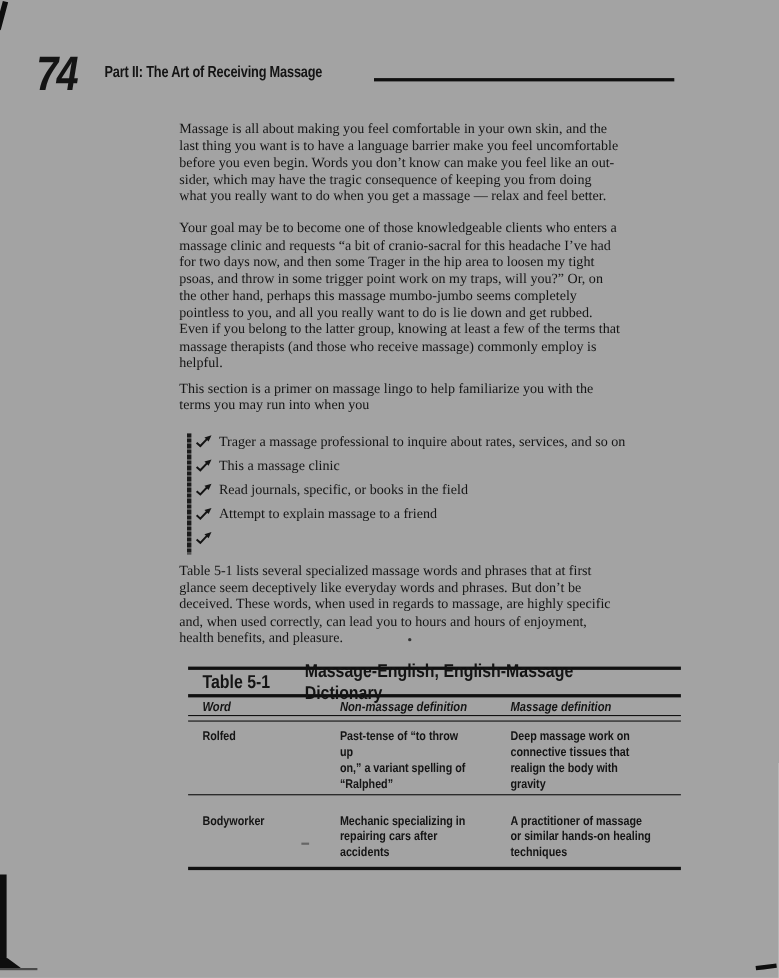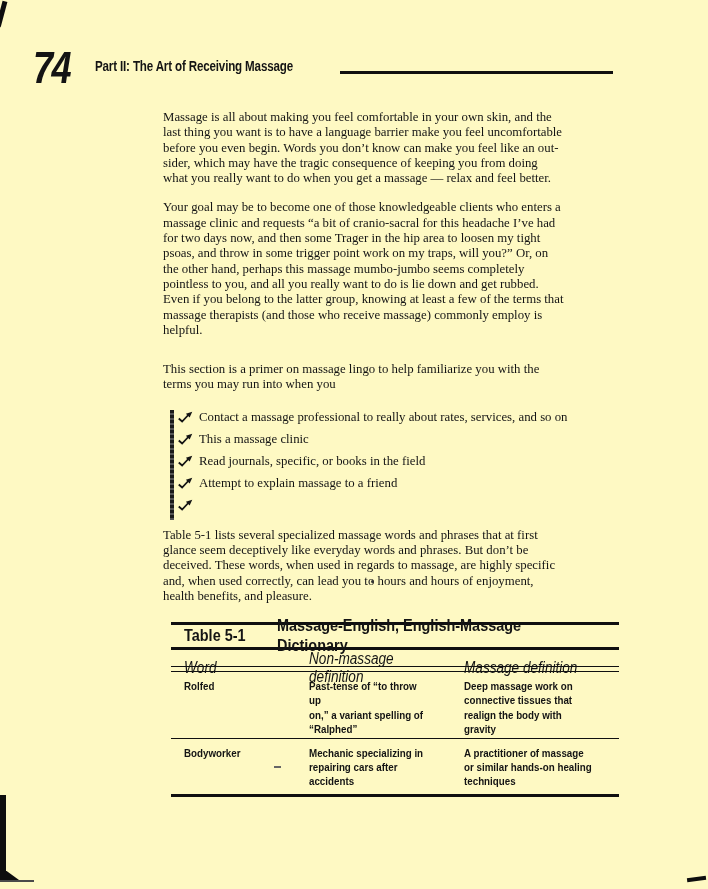--- a/index.html
+++ b/index.html
@@ -1,61 +1,61 @@
 <!DOCTYPE html>
 <html><head>
 <meta charset="utf-8">
 <title>Book Page Scan</title>
 <style>
   html,body{margin:0;padding:0;background:#dcdcdc;}
-  .page{position:relative;width:708px;height:889px;background:#fef9c3;color:#141414;
+  .page{position:relative;width:708px;height:889px;background:#a3a3a3;color:#141414;
         overflow:hidden;font-family:"Liberation Serif",serif;}
 
   
   .folio{position:absolute;left:33px;top:46px;font-family:"Liberation Sans",sans-serif;
          font-weight:bold;font-style:italic;font-size:44px;line-height:1;
          transform:scaleX(.82);transform-origin:left top;letter-spacing:-2px;}
   .running-head{position:absolute;left:95px;top:58px;font-family:"Liberation Sans",sans-serif;
          font-weight:bold;font-size:14.5px;white-space:nowrap;letter-spacing:-.2px;
          transform:scaleX(.8);transform-origin:left top;}
   .header-rule{position:absolute;left:340px;top:71px;width:273px;height:2.5px;background:#101010;}
 
   
   .content{position:absolute;left:163px;top:110px;width:505px;}
   .para{margin:0;font-size:12.8px;line-height:15.3px;white-space:pre-line;}
   .p1{margin-bottom:14px;}
-  .p2{margin-bottom:24px;}
+  .p2{margin-bottom:8px;}
   .p3{margin-bottom:16px;}
   .p4{margin-top:17px;}
 
   
   .checklist{position:relative;padding-left:15px;}
   .margin-bar{position:absolute;left:7px;top:1px;width:4px;height:110px;
               background:repeating-linear-gradient(180deg,#1b1b1b 0 3px,#555 3px 5px);}
   .check-item{display:flex;align-items:flex-start;margin-bottom:6px;
               font-size:12.8px;line-height:16px;}
   .check-icon{flex:0 0 15px;width:15px;height:12px;margin:2px 6px 0 0;}
 
   
   .dtable{margin:18px 0 0 8px;width:448px;border-top:3px solid #101010;
           border-bottom:3px solid #101010;font-family:"Liberation Sans",sans-serif;}
   .cx{display:inline-block;transform:scaleX(.85);transform-origin:left top;white-space:pre-line;}
   .t-titlebar{display:flex;align-items:center;height:22px;padding-left:13px;
               font-weight:bold;font-size:17px;}
   .t-label{flex:0 0 93px;}
   .t-rule{height:3px;background:#101010;}
   .t-headrow{display:grid;grid-template-columns:125px 155px 1fr;height:16px;
-             align-items:center;font-weight:normal;font-style:italic;font-size:16px;}
+             align-items:center;font-weight:bold;font-style:italic;font-size:12px;}
   .t-headrow>div{padding-left:13px;}
   .t-rule-double{height:4px;border-top:1px solid #101010;border-bottom:1px solid #101010;}
   .t-row{display:grid;grid-template-columns:125px 155px 1fr;font-size:11.5px;
          line-height:14.2px;font-weight:bold;}
   .t-row>div{padding:7px 0 2px 13px;}
   .t-row.row1{border-bottom:1px solid #101010;}
-  .t-row.row2>div{padding-bottom:5px;}
+  .t-row.row2>div{padding-bottom:5px;margin-top:10px;}
 
   
   .art{position:absolute;background:#0e0e0e;}
   .art-tl{left:-1px;top:1px;width:5px;height:27px;transform:rotate(15deg);border-radius:0 0 2px 2px;}
   .art-bl-bar{left:0;top:795px;width:6px;height:80px;}
   .art-bl-foot{left:0;top:871px;width:19px;height:9px;
                clip-path:polygon(0 0,35% 0,100% 100%,0 100%);}
   .art-bl-line{left:0;top:880px;width:34px;height:2px;background:#4a4a4a;}
   .art-br{left:687px;top:877px;width:19px;height:3.5px;transform:rotate(-7deg);}
   .art-dot{left:371px;top:580px;width:3px;height:3px;border-radius:50%;background:#333;}
@@ -92,21 +92,21 @@
 terms you may run into when you</p>
 
     <div class="checklist">
       <div class="margin-bar"></div>
 
       <div class="check-item">
         <svg class="check-icon" viewBox="0 0 20 14">
           <path d="M1 9 L5.5 13 L14 4" fill="none" stroke="#141414" stroke-width="2.4"></path>
           <polygon points="19,0 10.5,2.5 15.5,7.5" fill="#141414"></polygon>
         </svg>
-        <span>Contact a massage professional to really about rates, services, and so on</span>
+        <span>Trager a massage professional to inquire about rates, services, and so on</span>
       </div>
 
       <div class="check-item">
         <svg class="check-icon" viewBox="0 0 20 14">
           <path d="M1 9 L5.5 13 L14 4" fill="none" stroke="#141414" stroke-width="2.4"></path>
           <polygon points="19,0 10.5,2.5 15.5,7.5" fill="#141414"></polygon>
         </svg>
         <span>This a massage clinic</span>
       </div>
 

